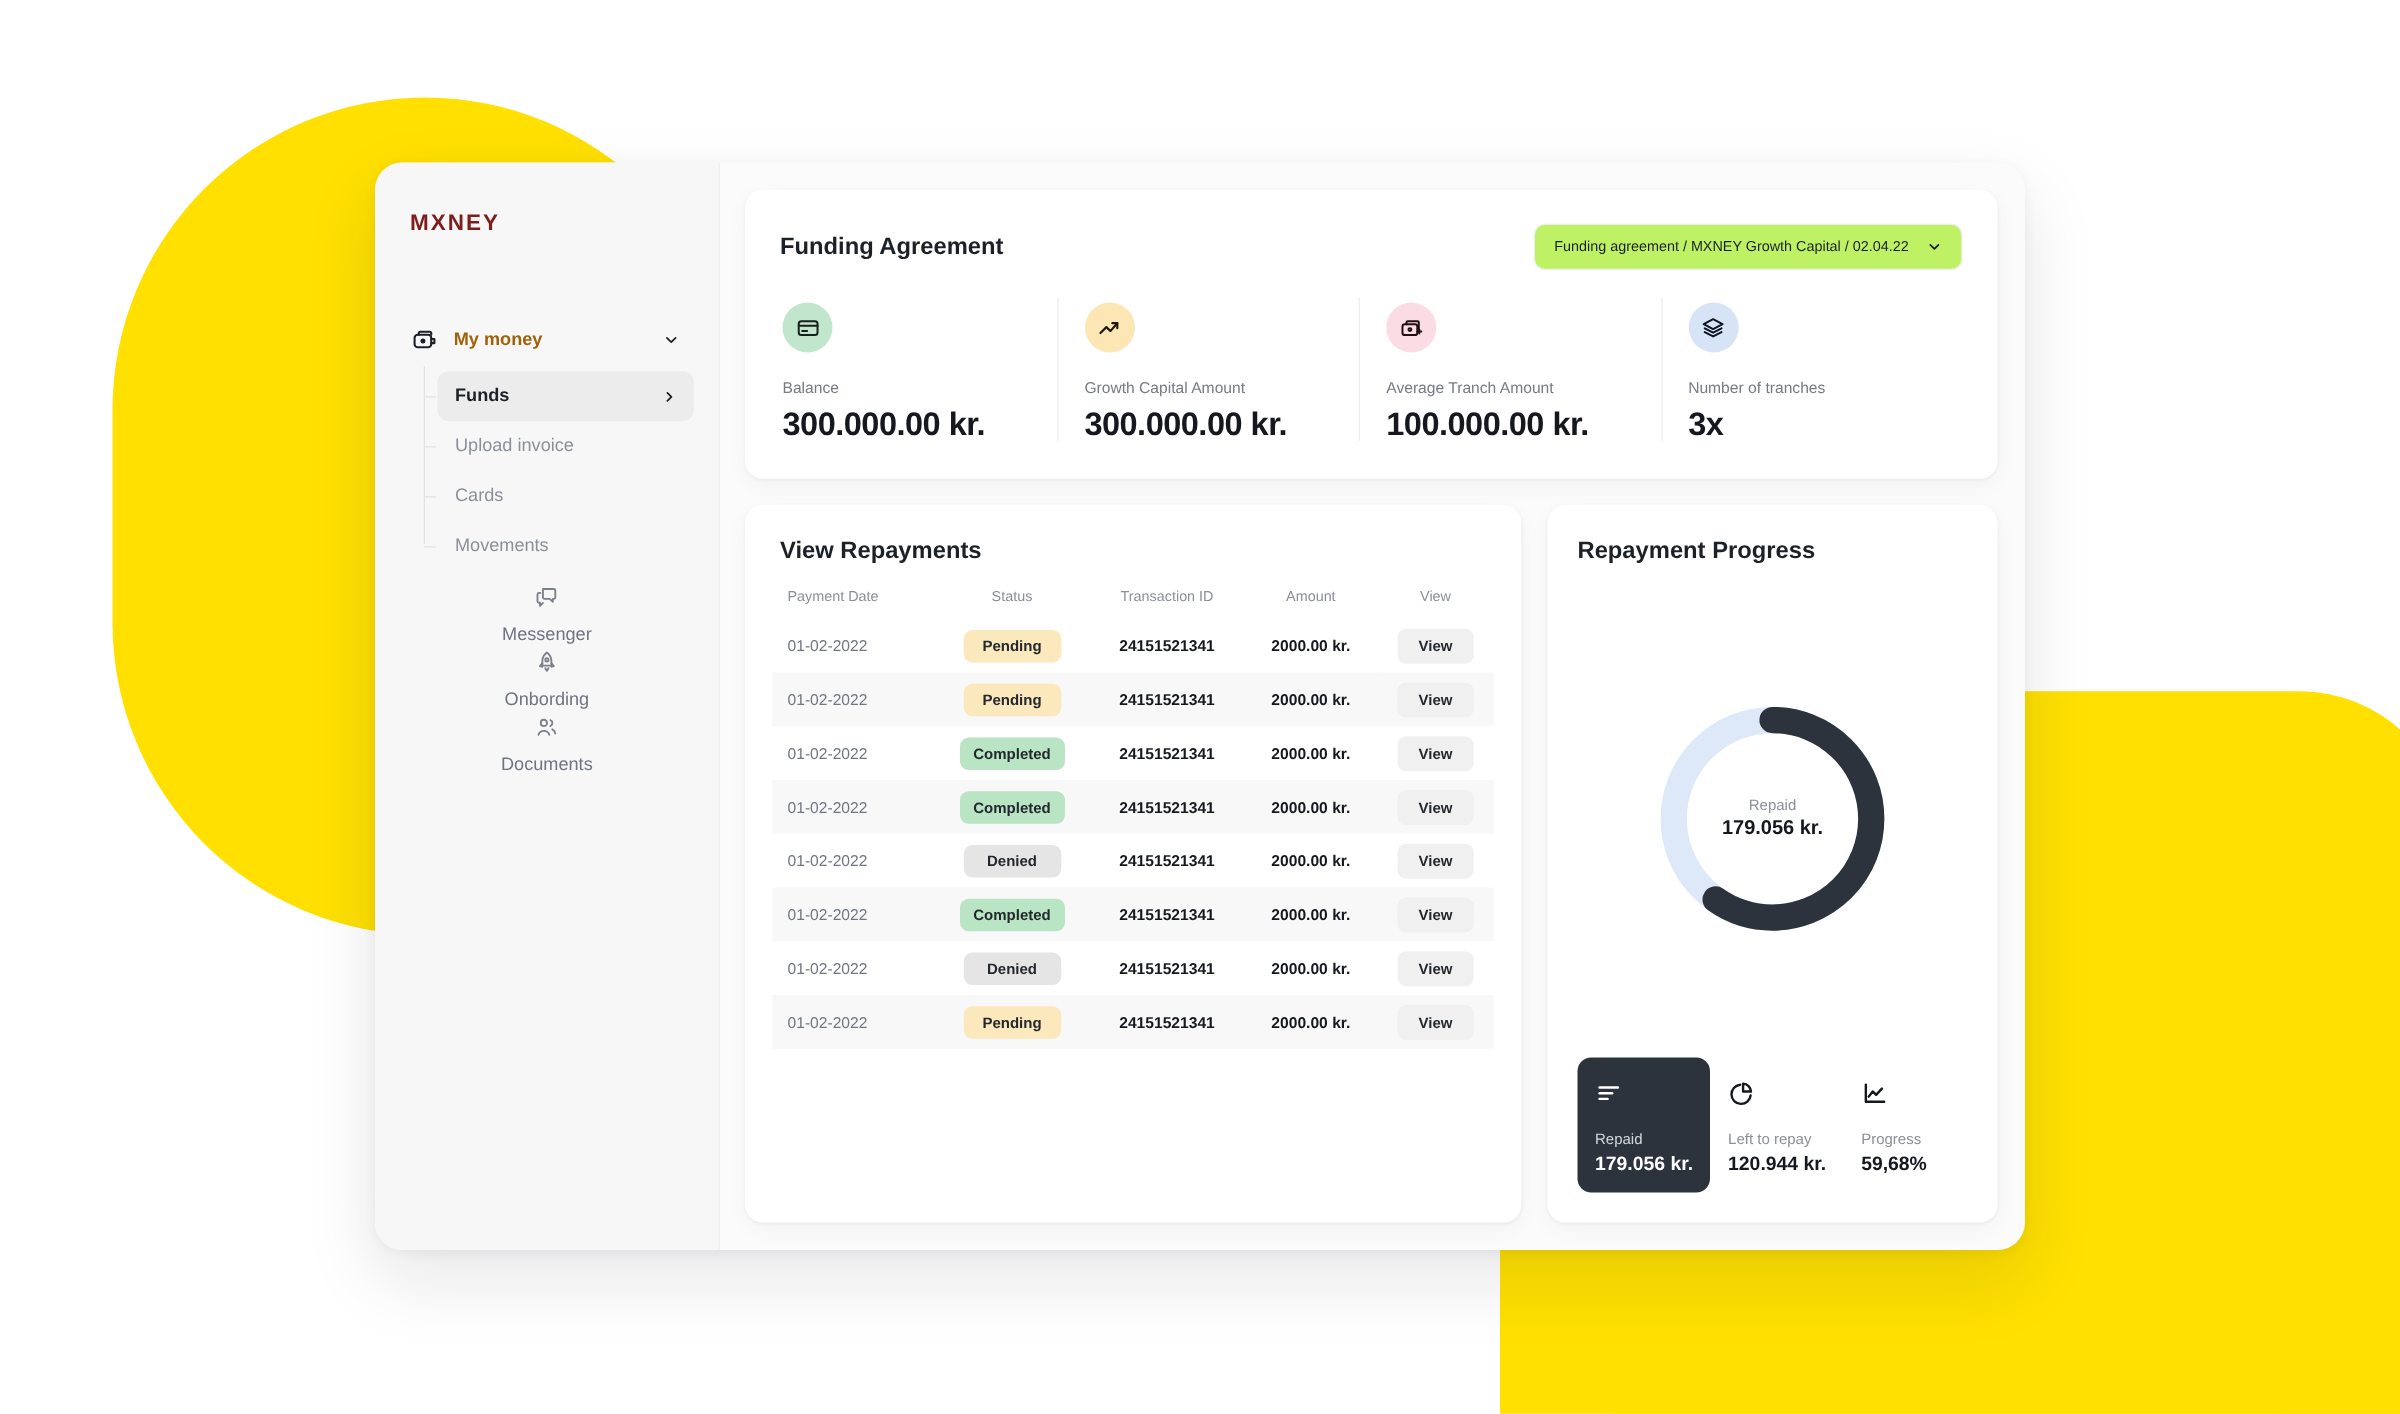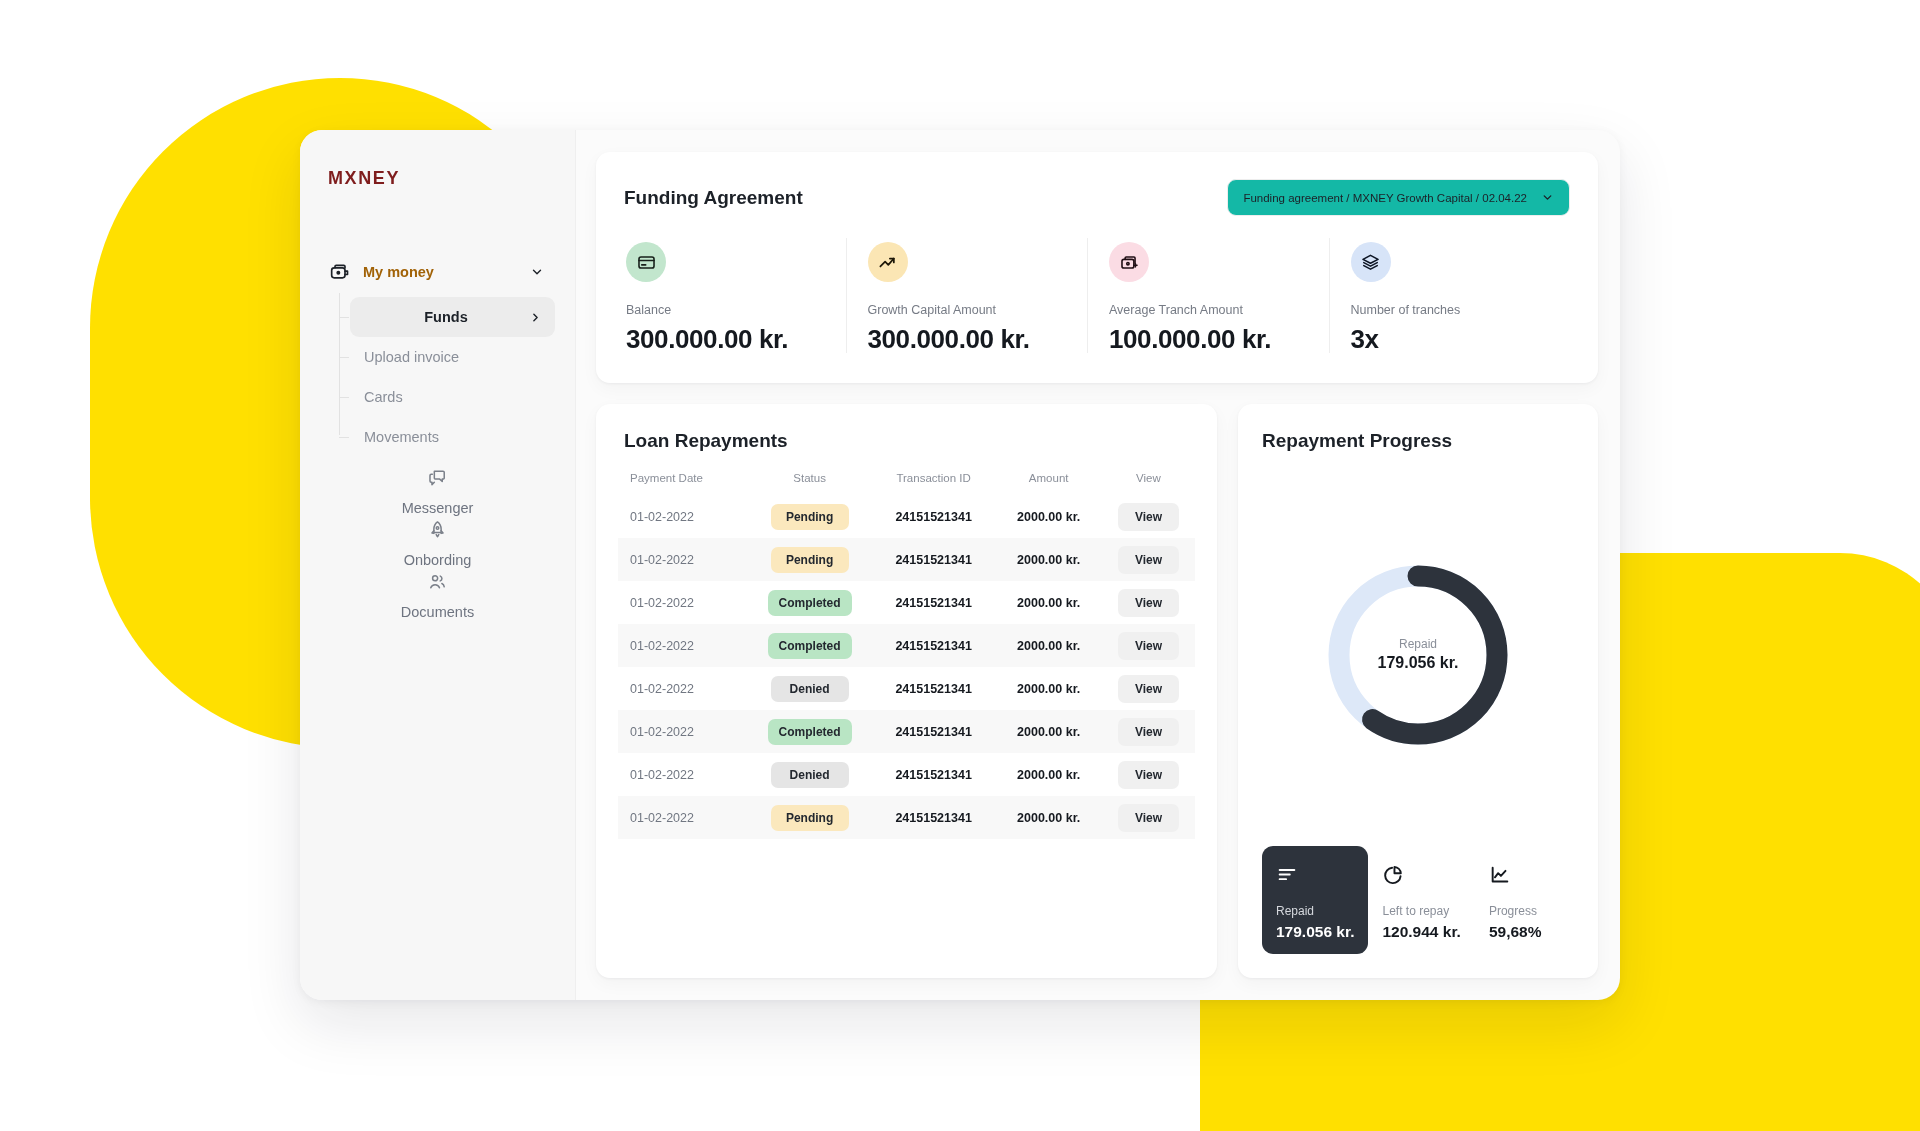--- a/index.html
+++ b/index.html
@@ -86,21 +86,21 @@
   .sub-row {
     position: relative;
     display: flex; align-items: center;
     height: 40px; margin: 0 0 0 20px; padding: 0 13px 0 14px;
     border-radius: 9px; font-size: 14.5px; color: #8a8f99; cursor: pointer;
   }
   .sub-row:before {
     content: ""; position: absolute; left: -11px; top: 50%;
     width: 10px; height: 1px; background: #e2e2e2;
   }
-  .sub-row.active { background: #ececec; color: #1c2128; font-weight: 600; text-align: center; }
+  .sub-row.active { background: #ececec; color: #1c2128; font-weight: 600; }
   .sub-row .lbl { flex: 1; }
   .sub-row .chev { width: 14px; height: 14px; display: flex; align-items: center; justify-content: center; }
 
   .nav-main { margin-top: 6px; }
   .nav-main .nav-row { margin-bottom: 10px; flex-direction: column; }
 
   
   .main { flex: 1; padding: 22px 22px 22px 20px; display: flex; flex-direction: column; gap: 21px; overflow: hidden; }
 
   .card {
@@ -108,21 +108,21 @@
     box-shadow: 0 1px 3px rgba(20,24,35,.05), 0 6px 18px rgba(20,24,35,.035);
   }
 
   
   .fa { padding: 27px 28px 28px 28px; }
   .fa-head { display: flex; align-items: center; justify-content: space-between; margin-bottom: 26px; }
   .fa-title { font-size: 19px; font-weight: 700; color: #1c2128; }
   .fa-select {
     display: flex; align-items: center; gap: 14px;
     border: 1px solid #ededed; border-radius: 9px;
-    padding: 11px 15px; font-size: 11.5px; color: #1c2128; background: #14b8a6;
+    padding: 11px 15px; font-size: 11.5px; color: #1c2128; background: #bef264;
     cursor: pointer; white-space: nowrap;
   }
   .fa-select .chev { display: flex; align-items: center; }
 
   .stats { display: flex; }
   .stat { flex: 1; padding: 0 22px; position: relative; }
   .stat:first-child { padding-left: 2px; }
   .stat + .stat:before {
     content: ""; position: absolute; left: 0; top: -4px; bottom: 2px;
     width: 1px; background: #eeeeee;
@@ -353,21 +353,21 @@
             <div class="lab">Number of tranches</div>
             <div class="val">3x</div>
           </div>
 
         </div>
       </section>
 
       <div class="lower">
 
         <section class="card loans">
-          <h2 class="loans-title">Loan Repayments</h2>
+          <h2 class="loans-title">View Repayments</h2>
           <table class="lr">
             <thead>
               <tr>
                 <th class="c1">Payment Date</th>
                 <th class="c2">Status</th>
                 <th class="c3">Transaction ID</th>
                 <th class="c4">Amount</th>
                 <th class="c5">View</th>
               </tr>
             </thead>

